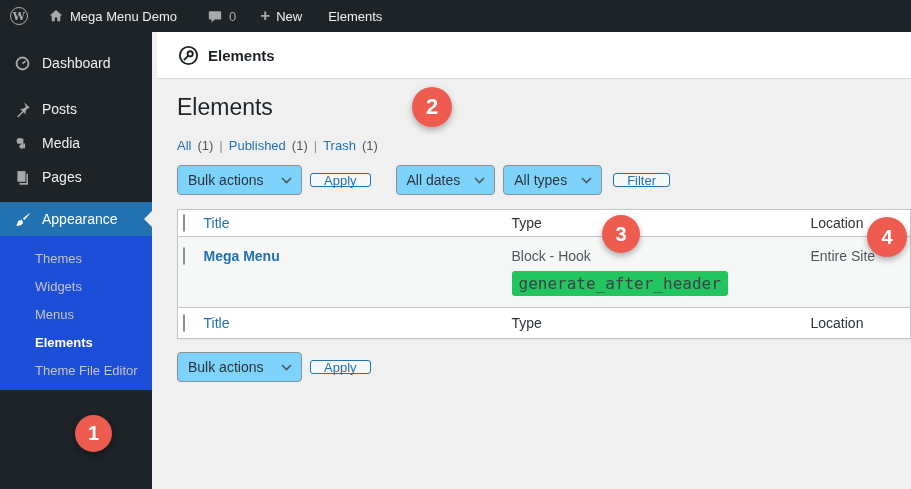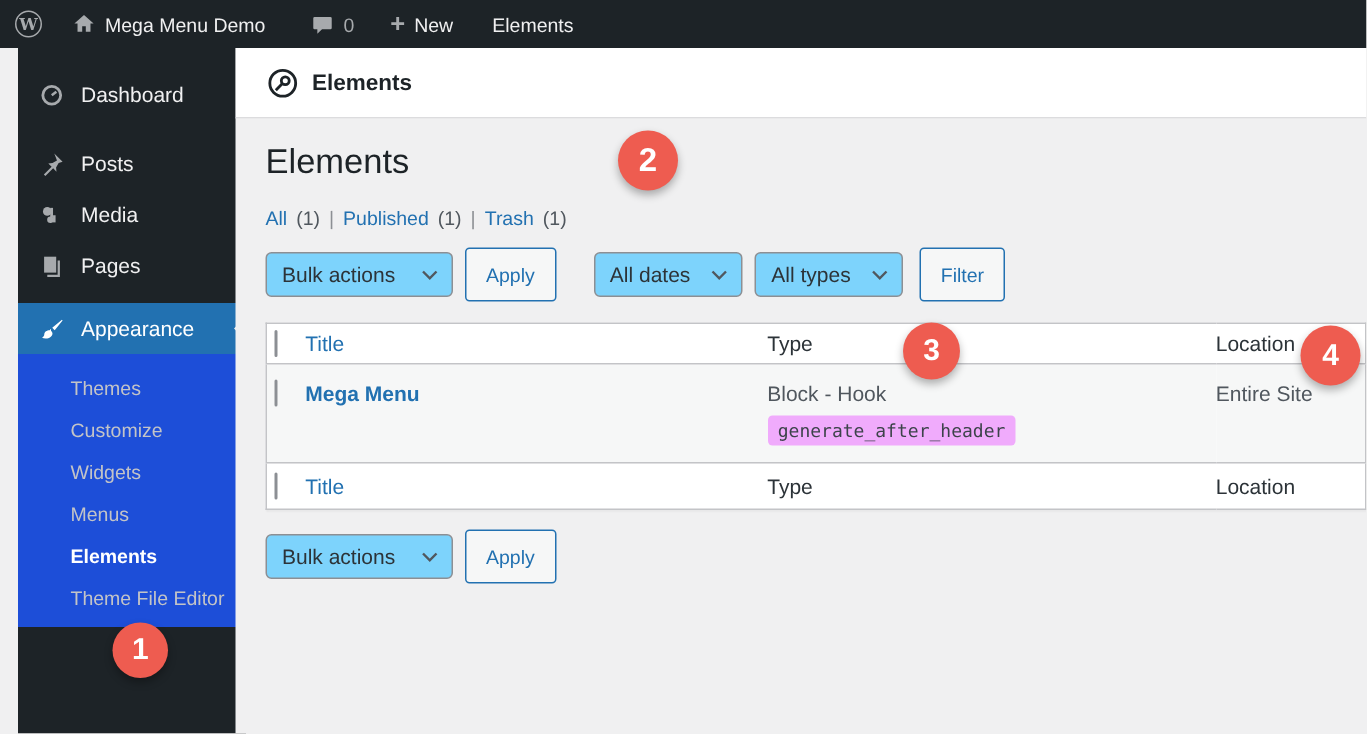--- a/index.html
+++ b/index.html
@@ -16,21 +16,21 @@
   .ab-item { display:flex; align-items:center; gap:6px; height:32px; padding:0 6px; cursor:pointer; }
   .ab-site { margin-left:14px; font-weight:400; }
   .ab-comments { margin-left:18px; }
   .ab-count { color:#a7aaad; }
   .ab-new { margin-left:12px; }
   .ab-plus { color:#a7aaad; font-size:17px; font-weight:bold; line-height:1; margin-top:-2px; }
   .ab-page { margin-left:14px; }
   .ab-ic { fill:#a7aaad; }
 
   
-  .sidebar { position:absolute; top:32px; left:12px; width:152px; height:457px; background:#1d2327;
+  .sidebar { position:absolute; top:32px; left:0; width:152px; height:457px; background:#1d2327;
              color:#f0f0f1; }
   .menu { padding-top:14px; }
   .menu-item { height:34px; display:flex; align-items:center; gap:10px; padding-left:12px;
                font-size:14px; color:#f0f0f1; cursor:pointer; }
   .menu-item .mi-icon { width:20px; height:20px; color:#a7aaad; flex:0 0 20px; display:flex; align-items:center; justify-content:center; }
   .menu-sep { height:12px; }
   .menu-item.current { background:#2271b1; color:#fff; position:relative; margin-top:8px; }
   .menu-item.current .mi-icon { color:#fff; }
   .menu-item.current .arrow { position:absolute; right:0; top:50%; margin-top:-8px; width:0; height:0;
                border:8px solid transparent; border-right:8px solid #f0f0f1; border-left:none; }
@@ -58,41 +58,41 @@
   .views .sep { color:#8c8f94; }
 
   .tablenav { margin-top:12px; display:flex; align-items:center; gap:8px; }
   .selectbox { height:30px; background:#7dd3fc; border:1px solid #8c8f94; border-radius:4px;
                display:inline-flex; align-items:center; justify-content:space-between;
                padding:0 9px 0 10px; font-size:14px; color:#2c3338; cursor:pointer; gap:14px; }
   .selectbox .chev { width:11px; height:7px; }
   .sb-bulk { min-width:125px; }
   .sb-dates { min-width:97px; margin-left:17px; }
   .sb-types { min-width:90px;align-items:center; }
-  .button { height:36px; background:#f6f7f7; border:1px solid #2271b1; border-radius:3px;
+  .button { height:14px; background:#f6f7f7; border:1px solid #2271b1; border-radius:3px;
             color:#2271b1; font-size:13px; font-weight:400; padding:0 13px; cursor:pointer;
             display:inline-flex; align-items:center; font-family:"Liberation Sans", sans-serif; }
   .btn-filter { margin-left:3px; }
 
   
   table.list { margin-top:14px; width:734px; border-collapse:collapse; background:#fff;
                border:1px solid #c3c4c7; table-layout:fixed; box-shadow:0 1px 1px rgba(0,0,0,.04); }
   col.c-cb { width:26px; } col.c-title { width:308px; } col.c-type { width:299px; }
   th, td { text-align:left; vertical-align:top; font-weight:400; }
   thead th { padding:5px 0; font-size:14px; color:#2c3338; border-bottom:1px solid #c3c4c7; vertical-align:middle; }
   tfoot th { padding:7px 0; font-size:14px; color:#2c3338; border-top:1px solid #c3c4c7; vertical-align:middle; }
   th.sortable a { color:#2271b1; text-decoration:none; cursor:pointer; }
   tbody tr { background:#f6f7f7; }
   tbody td { padding:11px 0; font-size:14px; color:#50575e; }
   .checkbox { width:15px; height:15px; background:#fff; border:1px solid #8c8f94; border-radius:4px;
               margin:2px 0 0 5px; cursor:pointer; }
   tbody .checkbox { margin-top:4px; }
   .row-title { color:#2271b1; font-weight:600; text-decoration:none; cursor:pointer; font-size:14px; }
-  .hook-code { display:inline-block; margin-top:7px; background:#f0abfc; color:#3c434a;
-               font-family:"DejaVu Sans Mono", monospace; font-size:12px; padding:3px 7px; border-radius:3px; }
+  .hook-code { display:inline-block; margin-top:7px; background:#22c55e; color:#3c434a;
+               font-family:"DejaVu Sans Mono", monospace; font-size:16px; padding:3px 7px; border-radius:3px; }
 
   .tablenav.bottom { margin-top:13px; }
 
   
   .badge { position:absolute; border-radius:50%; background:#ee5c50; color:#fff; font-weight:bold;
            display:flex; align-items:center; justify-content:center; font-size:20px;
            box-shadow:0 3px 6px rgba(0,0,0,.3); z-index:99; }
   .badge1 { left:75px;  top:415px; width:37px; height:37px; }
   .badge2 { left:412px; top:87px;  width:40px; height:40px; font-size:22px; }
   .badge3 { left:602px; top:215px; width:38px; height:38px; }
@@ -173,23 +173,20 @@
           <svg width="17" height="17" viewBox="0 0 20 20">
               <path fill="currentColor" d="M18 2.5l-7.6 6.3 1.9 1.9 6.2-7.6zM9.4 9.6l-1 1.1c-2.3.1-4.2 1-4.3 3.7 0 .9-.6 1.7-1.7 2.3 2 1.1 6 .8 7.6-1.6.9-1.3.8-2.9-.6-4z"></path>
             </svg>
         </span>
         <span>Appearance</span>
         <span class="arrow"></span>
       </div>
       <div class="submenu">
         <div class="submenu-item">
             <span>Themes</span>
-          </div>
-        <div class="submenu-item">
-            <span>Customize</span>
           </div>
         <div class="submenu-item">
             <span>Widgets</span>
           </div>
         <div class="submenu-item">
             <span>Menus</span>
           </div>
         <div class="submenu-item current">
             <span>Elements</span>
           </div>

